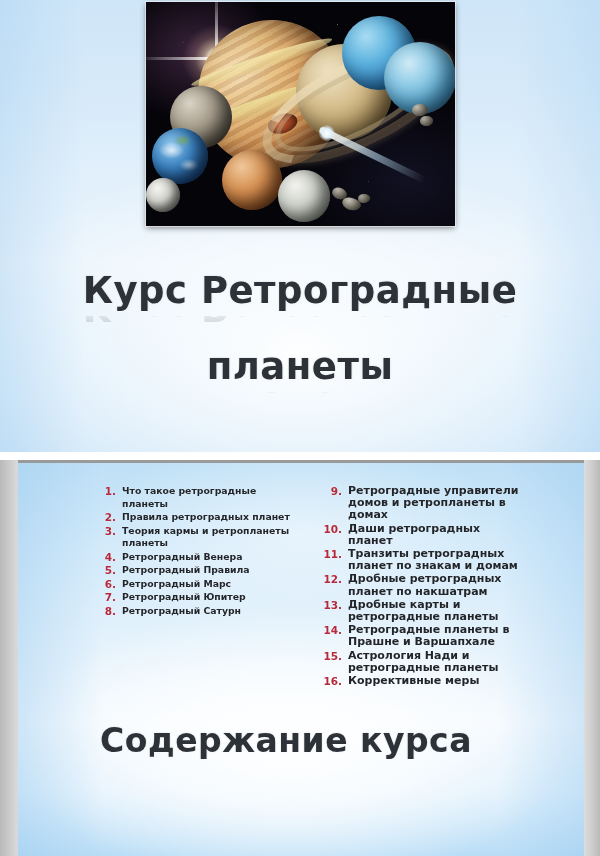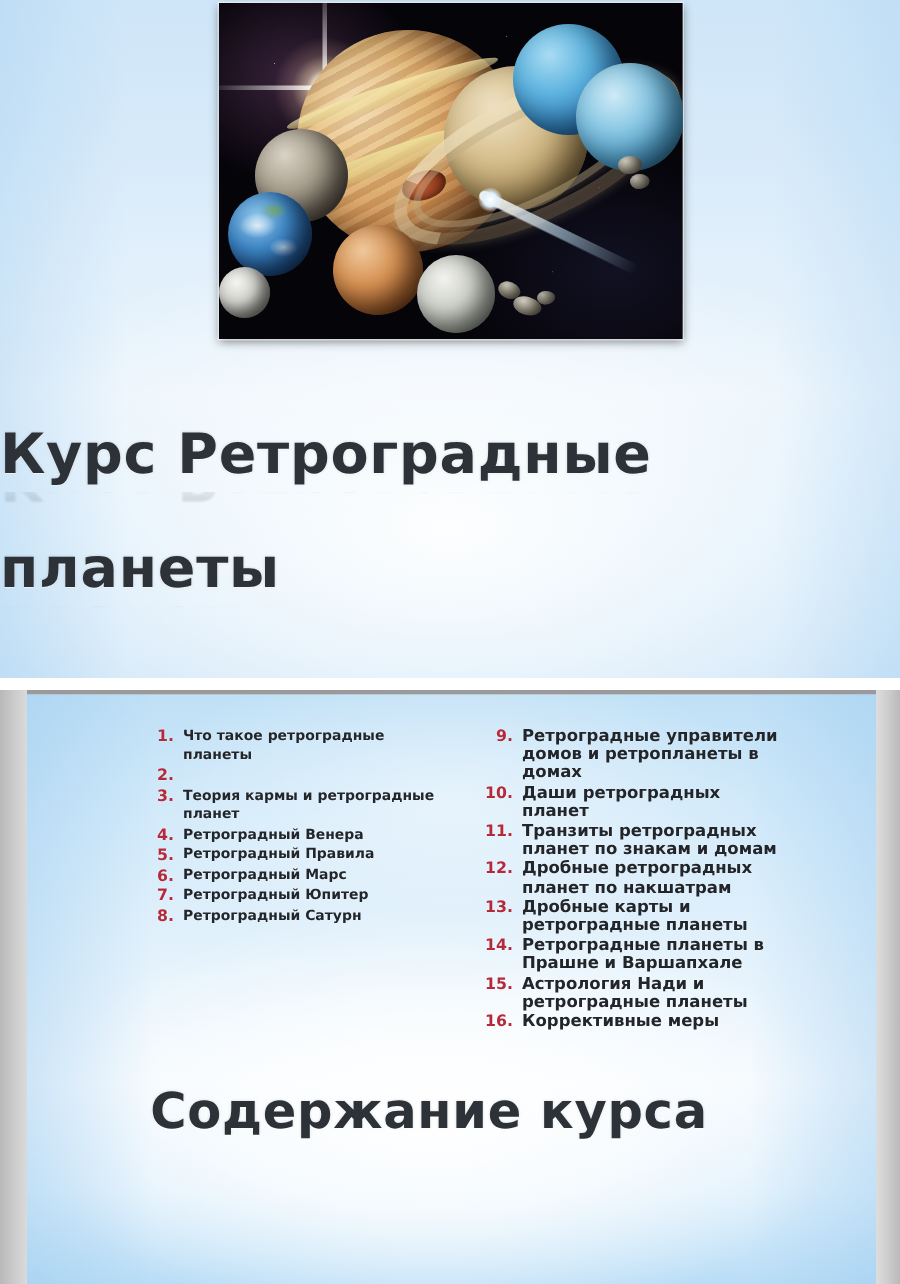--- a/index.html
+++ b/index.html
@@ -184,22 +184,22 @@
   .a1{ left:266px; top:102px; width:16px; height:12px; }
   .a2{ left:274px; top:114px; width:13px; height:10px; }
   .a3{ left:186px; top:186px; width:15px; height:11px; transform:rotate(24deg); }
   .a4{ left:196px; top:196px; width:19px; height:12px; transform:rotate(18deg); }
   .a5{ left:212px; top:192px; width:12px; height:9px; }
 
   
   .title-wrap{
     position:absolute;
     left:0; top:266px; width:600px;
+    text-align:center;
     z-index:4;
-    margin-top:12px;
   }
   .title-line{
     font-family:"DejaVu Sans", sans-serif;
     font-weight:700;
     font-size:37px;
     line-height:50px;
     letter-spacing:0.5px;
     color:#2d3238;
     text-shadow: 0 1px 1px rgba(255,255,255,0.8), 0 0 2px rgba(0,0,0,0.18);
     white-space:nowrap;
@@ -386,24 +386,25 @@
 
     <div class="toc">
 
       <div class="toc-col left">
         <div class="toc-item">
           <span class="toc-num">1</span>
           <span class="toc-text">Что такое ретроградные планеты</span>
         </div>
         <div class="toc-item">
           <span class="toc-num">2</span>
+          <span class="toc-text">Правила ретроградных планет</span>
         </div>
         <div class="toc-item">
           <span class="toc-num">3</span>
-          <span class="toc-text">Теория кармы и ретроградные планет</span>
+          <span class="toc-text">Теория кармы и ретропланеты планеты</span>
         </div>
         <div class="toc-item">
           <span class="toc-num">4</span>
           <span class="toc-text">Ретроградный Венера</span>
         </div>
         <div class="toc-item">
           <span class="toc-num">5</span>
           <span class="toc-text">Ретроградный Правила</span>
         </div>
         <div class="toc-item">

